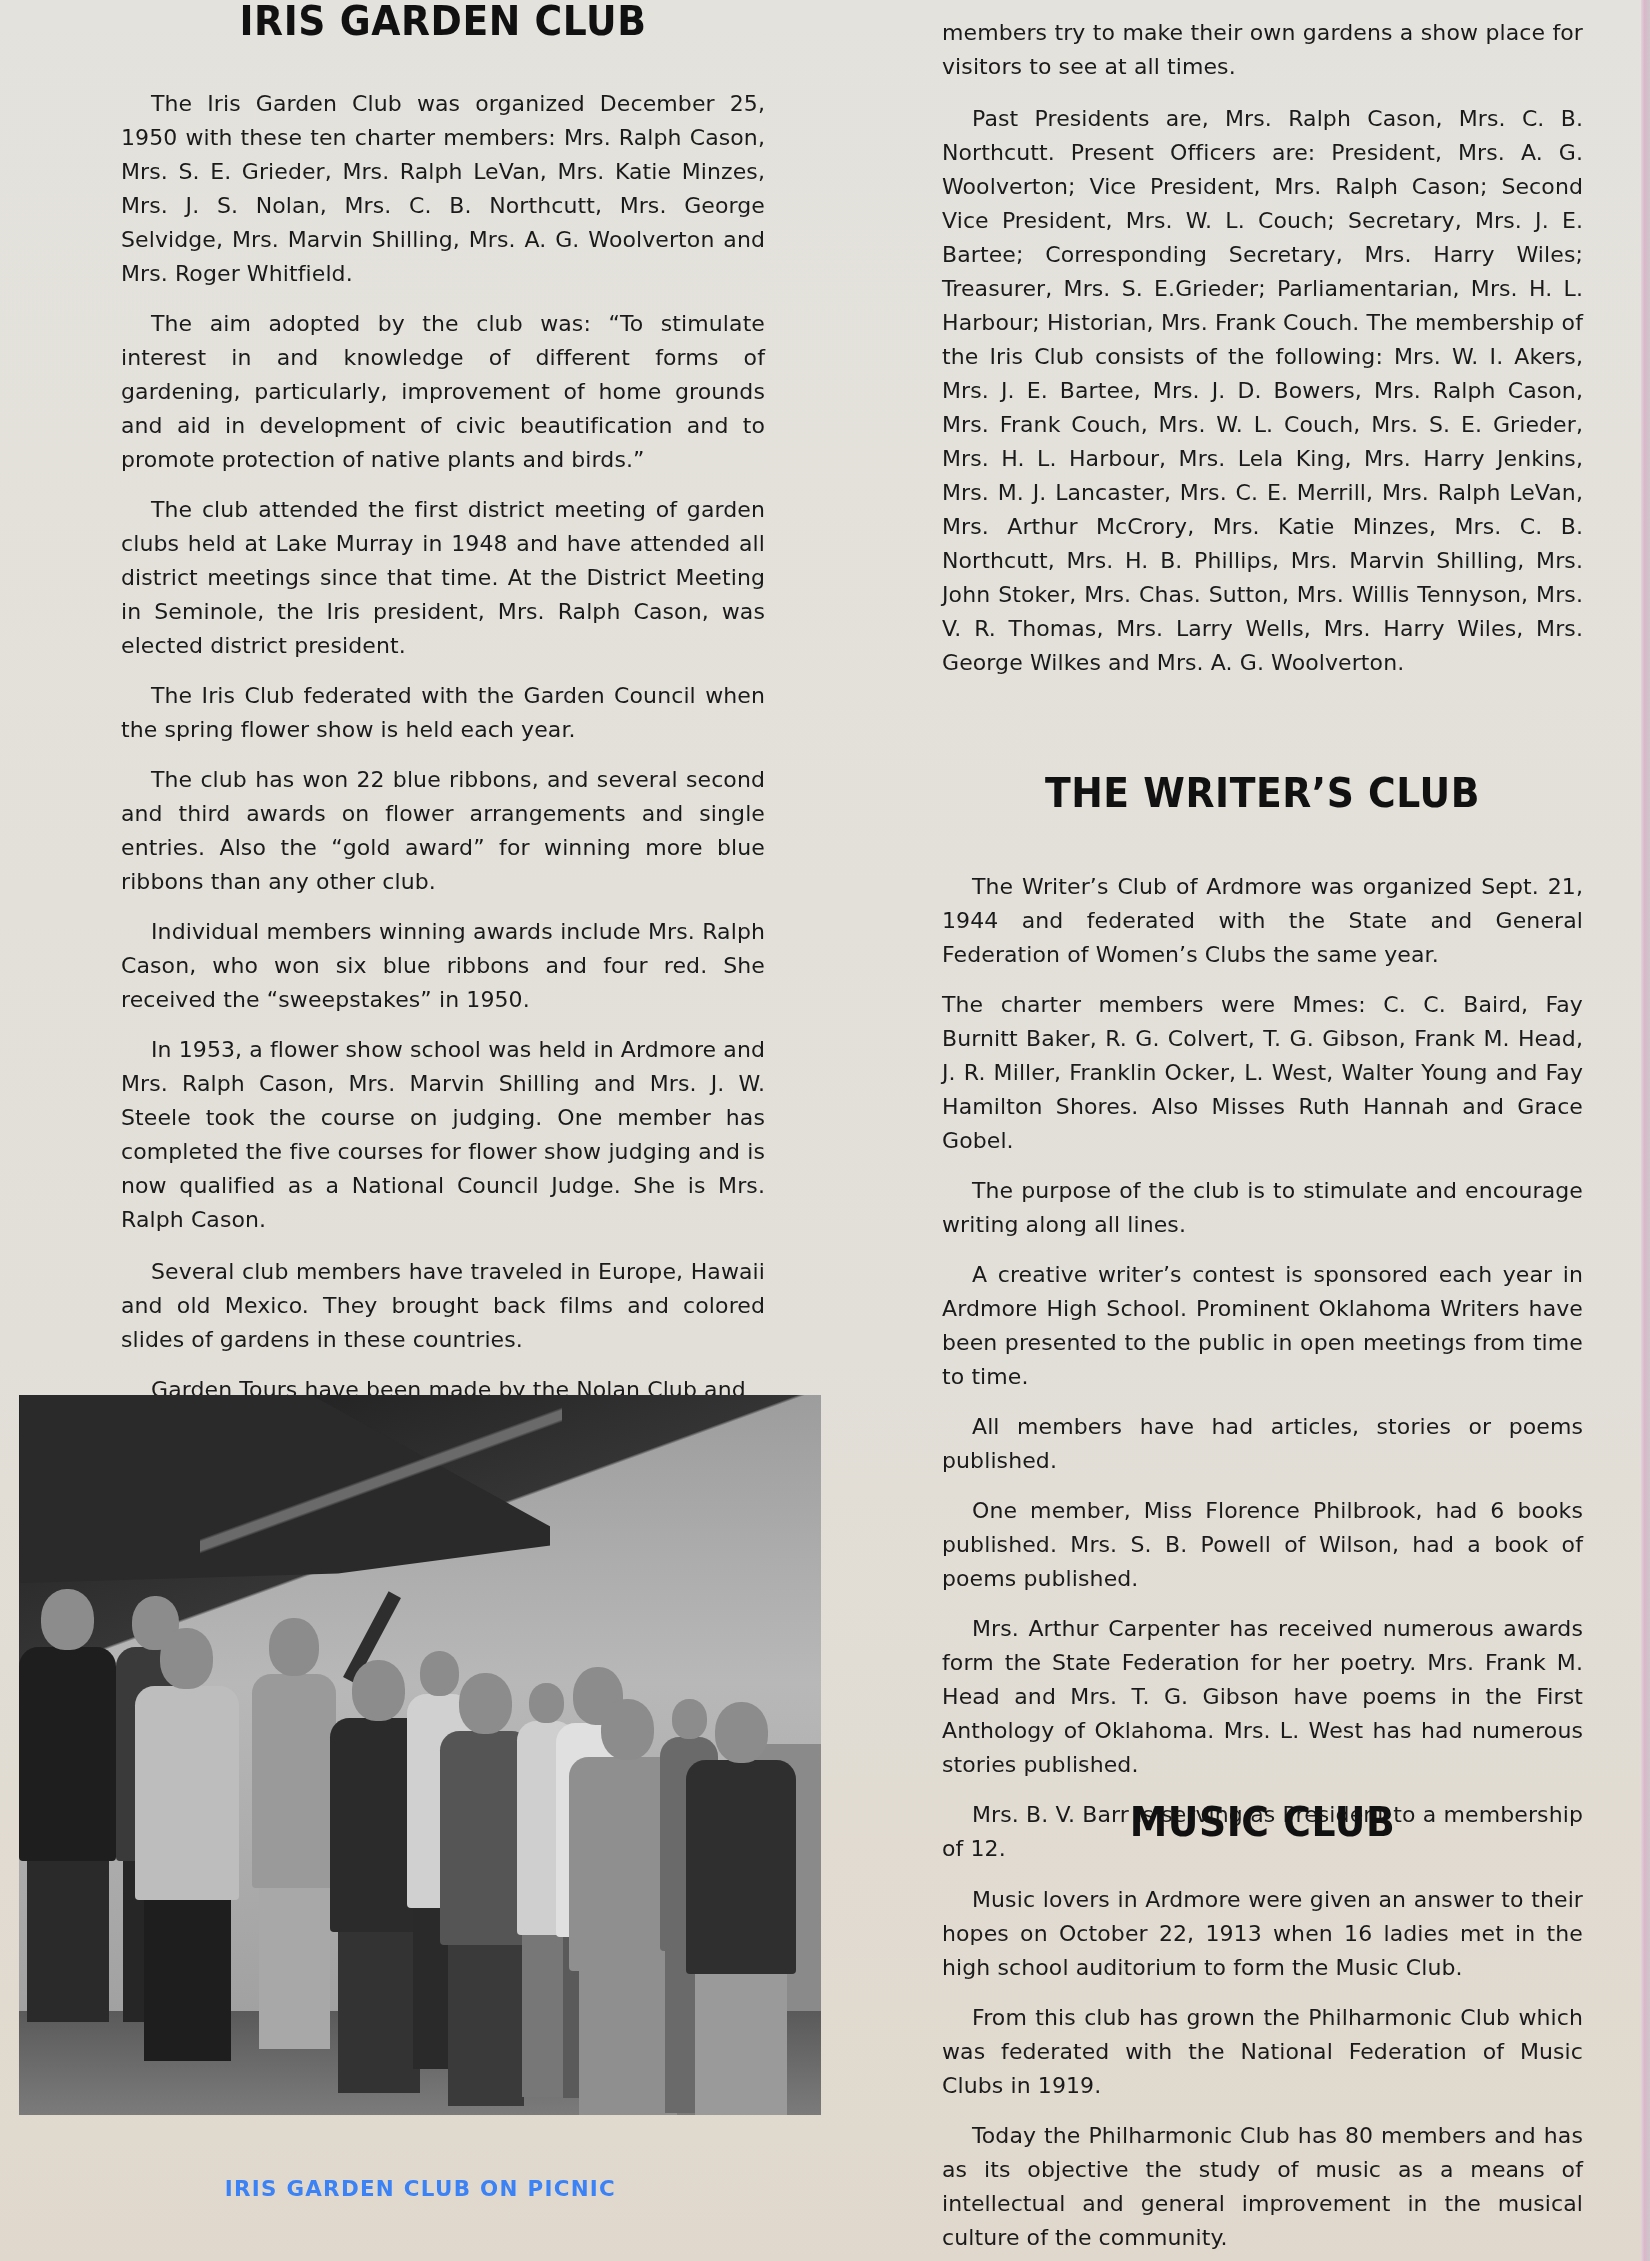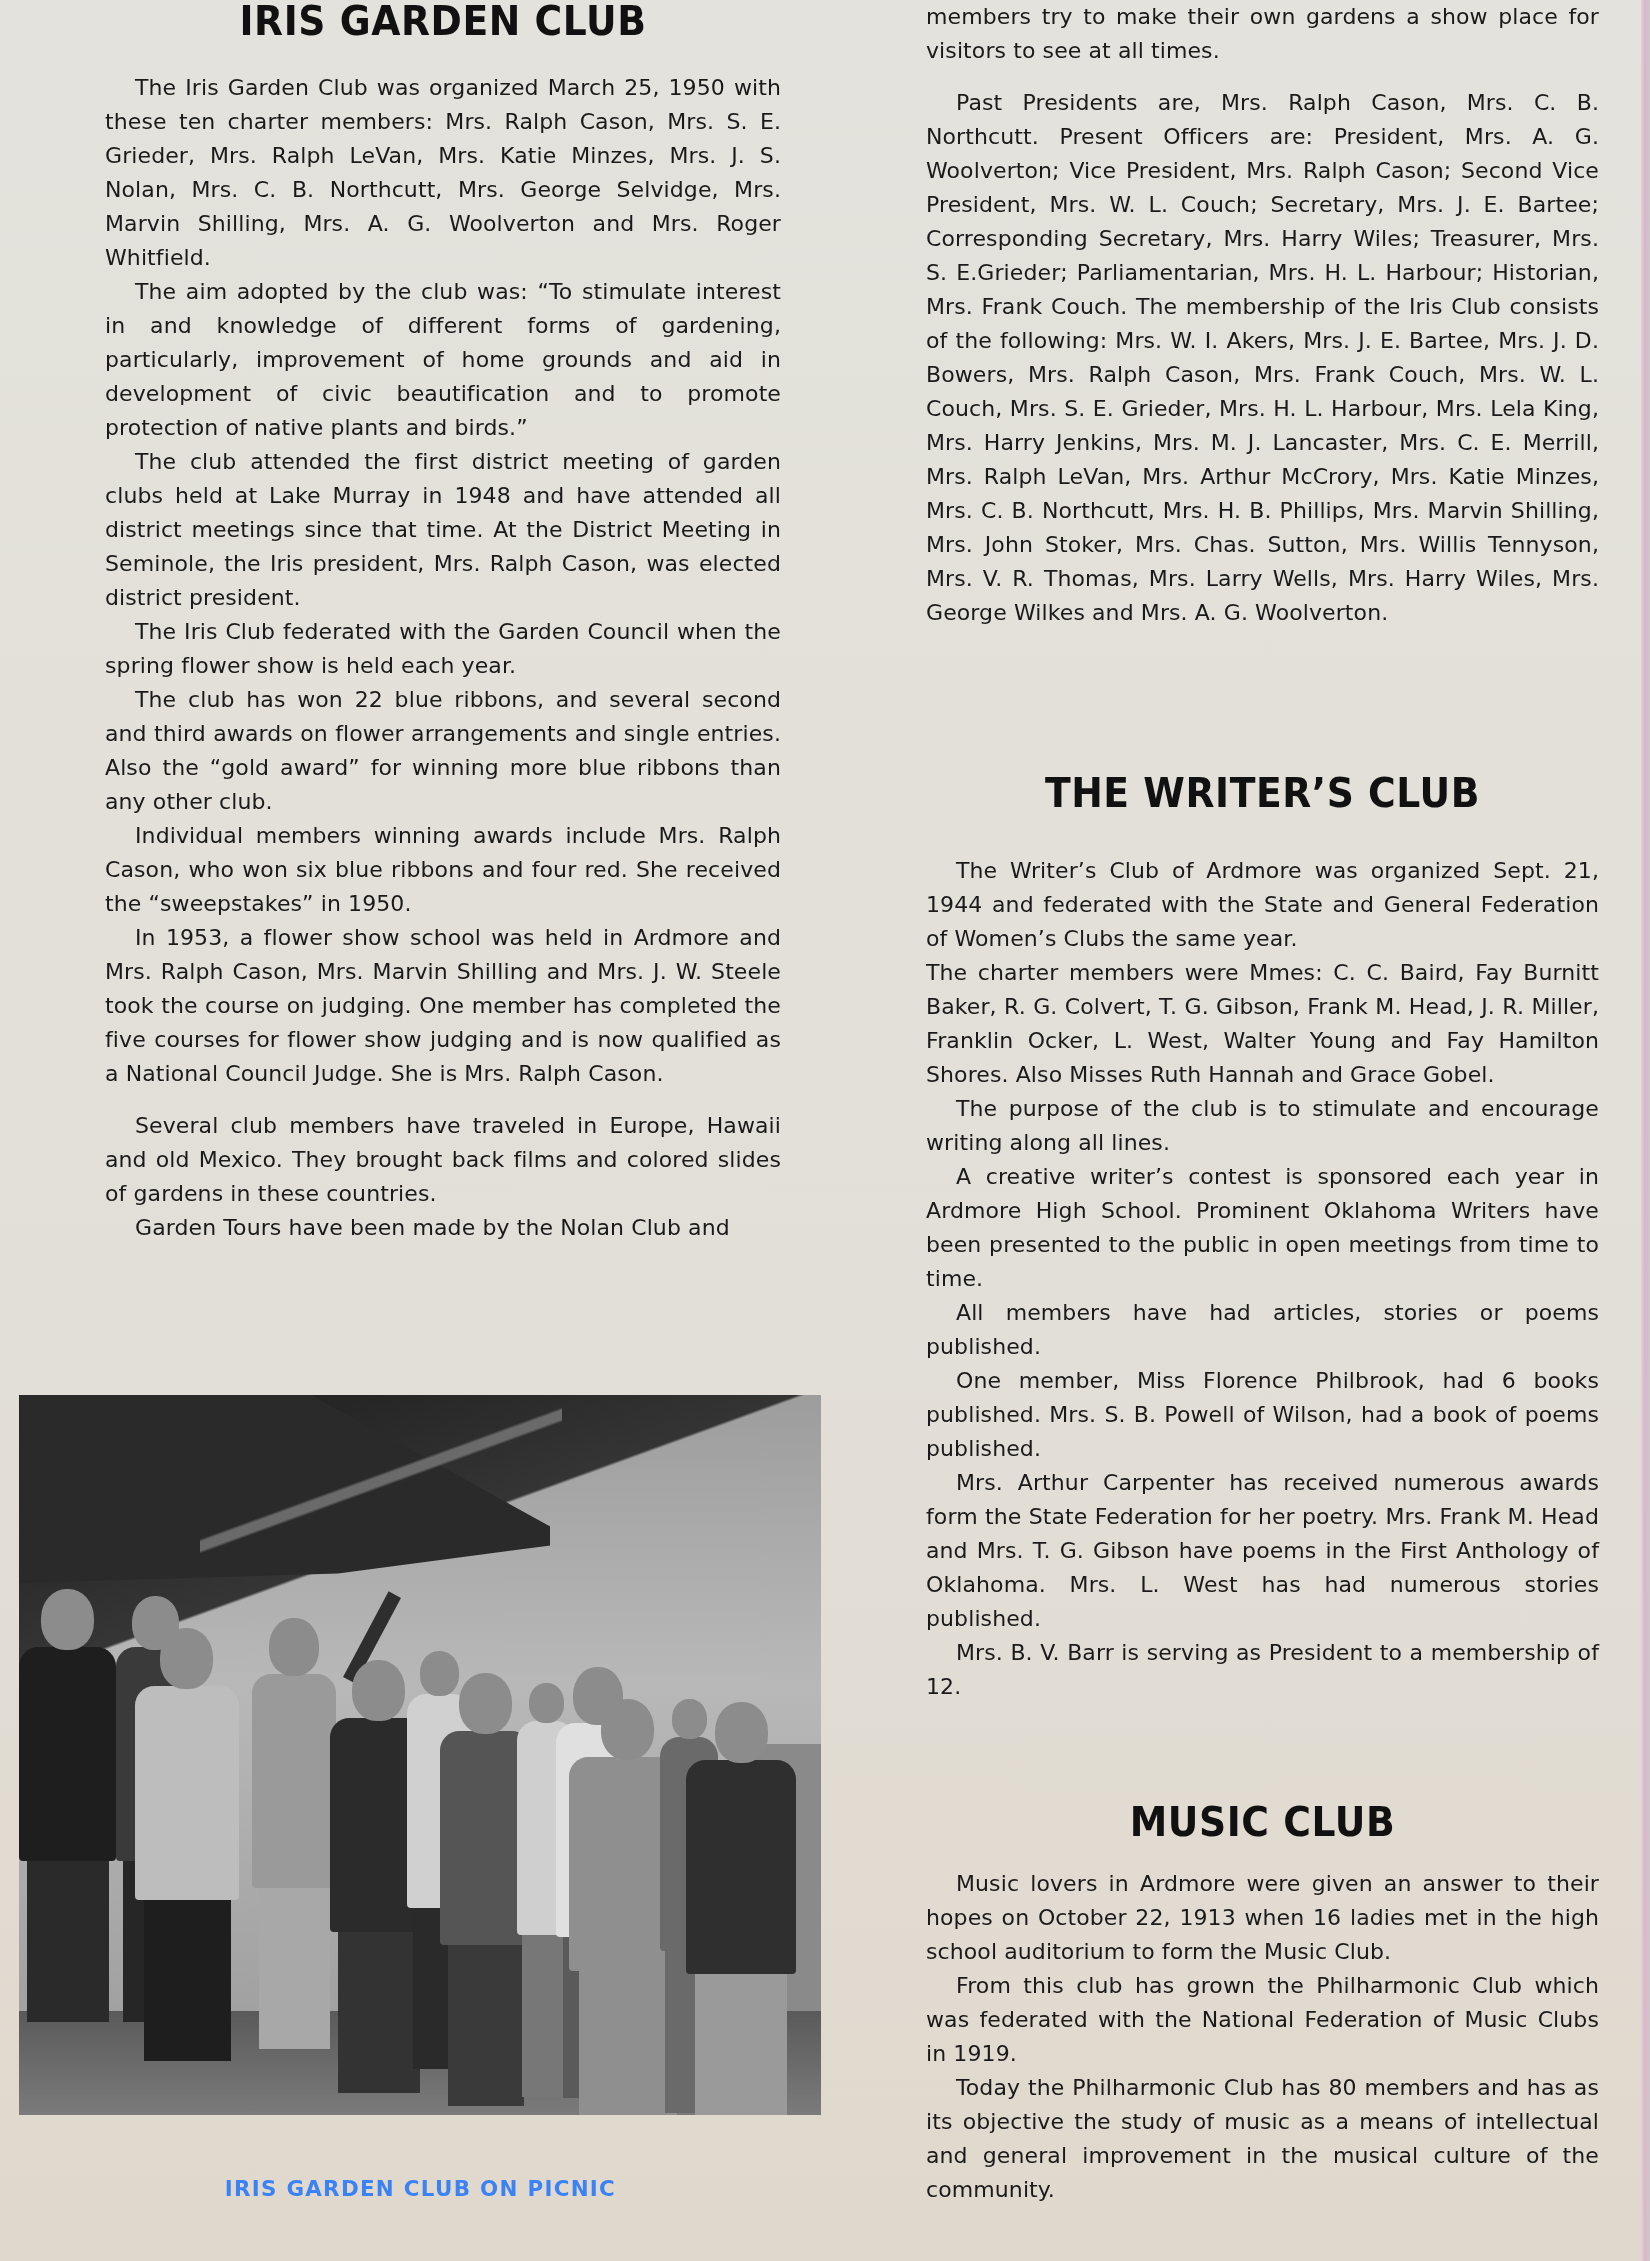--- a/index.html
+++ b/index.html
@@ -21,21 +21,21 @@
     position: absolute; left: 0; right: 0; text-align: center;
     font-family: "DejaVu Sans", sans-serif; font-weight: bold;
     font-size: 41px; letter-spacing: 0.6px; line-height: 1; margin: 0;
     transform: scaleX(0.92); color: #111;
   }
   .text {
     position: absolute; left: 0; right: 0;
     font-size: 22px; line-height: 34px; letter-spacing: 0.1px;
     text-align: justify; color: #1a1a1a;
   }
-  .text p { margin: 0; text-indent: 30px; }
+  .text p { margin: 16px; text-indent: 30px; }
   .text p.noindent { text-indent: 0; }
   .text p.gap { margin-top: 18px; }
 
   .photo {
     position: absolute; left: 19.4px; top: 1395px; width: 802px; height: 720px;
     background:
       linear-gradient(160deg, rgba(20,20,20,0.95) 0%, rgba(40,40,40,0.9) 28%, transparent 28.3%),
       linear-gradient(180deg, #9d9d9d 0%, #b8b8b8 40%, #9a9a9a 100%);
     overflow: hidden;
   }
@@ -71,21 +71,21 @@
 </style>
 </head>
 <body>
 
 <div class="page-edge"></div>
 
 <div class="col col-left">
   <h1 class="heading" style="top:1.3px;">IRIS GARDEN CLUB</h1>
 
   <div class="text" style="top:71px;">
-    <p>The Iris Garden Club was organized March 25, 1950 with these ten charter members: Mrs. Ralph Cason, Mrs. S. E. Grieder, Mrs. Ralph LeVan, Mrs. Katie Minzes, Mrs. J. S. Nolan, Mrs. C. B. Northcutt, Mrs. George Selvidge, Mrs. Marvin Shilling, Mrs. A. G. Woolverton and Mrs. Roger Whitfield.</p>
+    <p>The Iris Garden Club was organized December 25, 1950 with these ten charter members: Mrs. Ralph Cason, Mrs. S. E. Grieder, Mrs. Ralph LeVan, Mrs. Katie Minzes, Mrs. J. S. Nolan, Mrs. C. B. Northcutt, Mrs. George Selvidge, Mrs. Marvin Shilling, Mrs. A. G. Woolverton and Mrs. Roger Whitfield.</p>
     <p>The aim adopted by the club was: “To stimulate interest in and knowledge of different forms of gardening, particularly, improvement of home grounds and aid in development of civic beautification and to promote protection of native plants and birds.”</p>
     <p>The club attended the first district meeting of garden clubs held at Lake Murray in 1948 and have attended all district meetings since that time. At the District Meeting in Seminole, the Iris president, Mrs. Ralph Cason, was elected district president.</p>
     <p>The Iris Club federated with the Garden Council when the spring flower show is held each year.</p>
     <p>The club has won 22 blue ribbons, and several second and third awards on flower arrangements and single entries. Also the “gold award” for winning more blue ribbons than any other club.</p>
     <p>Individual members winning awards include Mrs. Ralph Cason, who won six blue ribbons and four red. She received the “sweepstakes” in 1950.</p>
     <p>In 1953, a flower show school was held in Ardmore and Mrs. Ralph Cason, Mrs. Marvin Shilling and Mrs. J. W. Steele took the course on judging. One member has completed the five courses for flower show judging and is now qualified as a National Council Judge. She is Mrs. Ralph Cason.</p>
     <p class="gap">Several club members have traveled in Europe, Hawaii and old Mexico. They brought back films and colored slides of gardens in these countries.</p>
     <p>Garden Tours have been made by the Nolan Club and</p>
   </div>
 </div>

